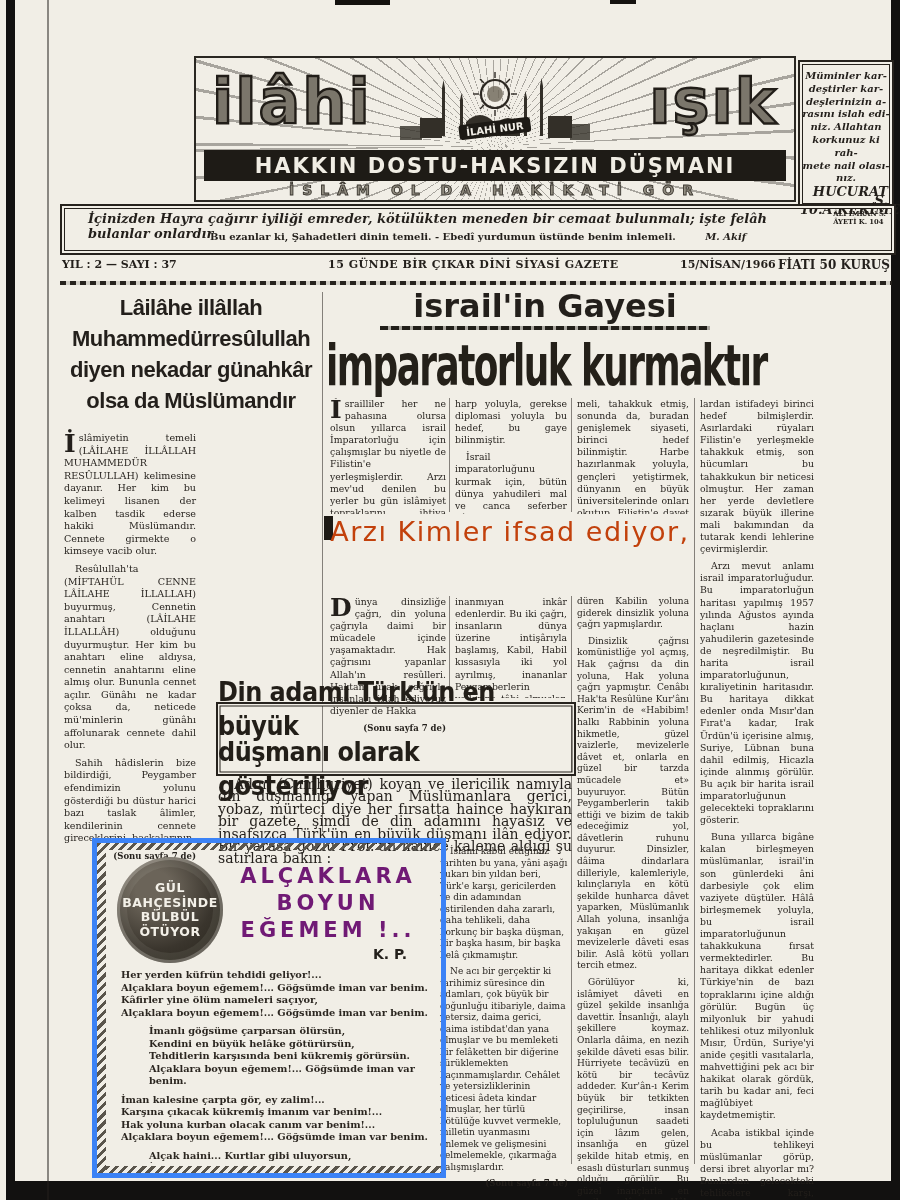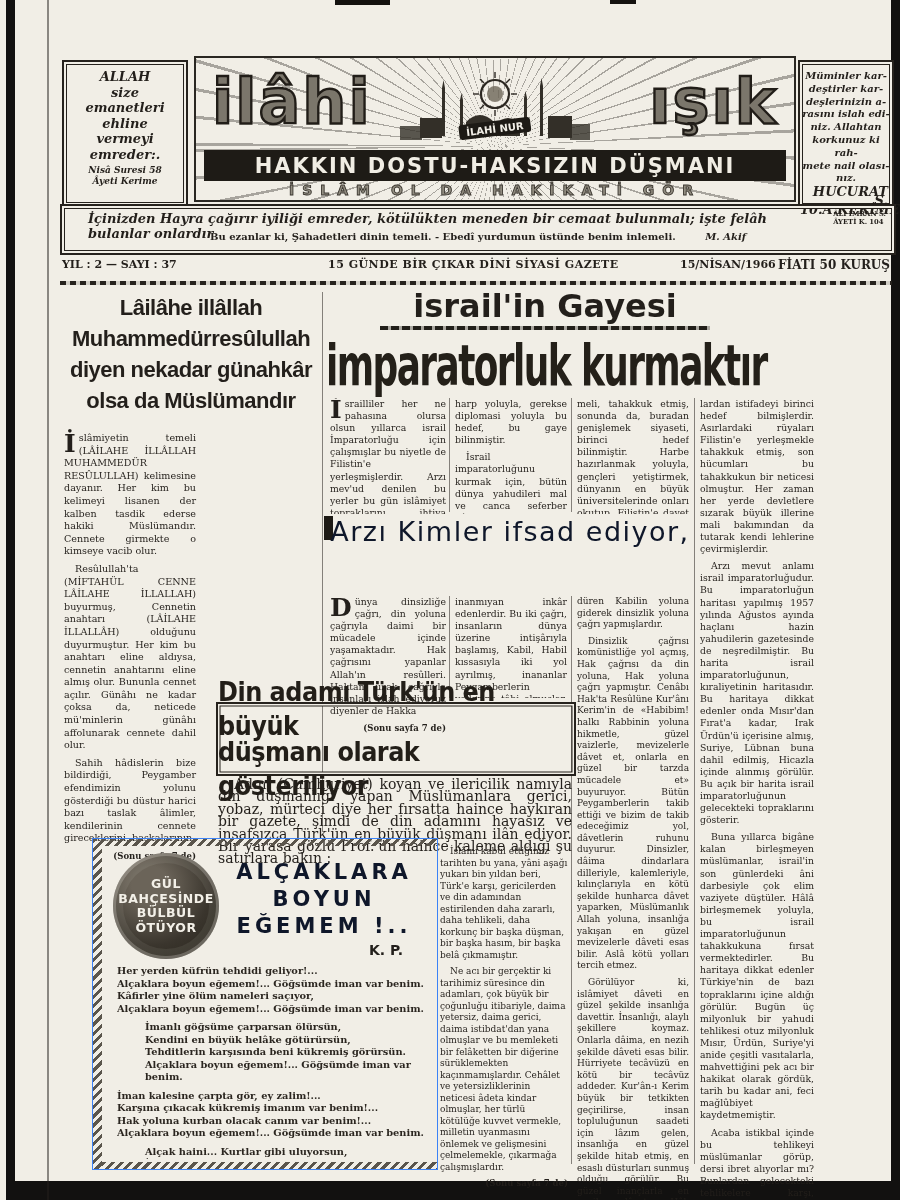--- a/index.html
+++ b/index.html
@@ -100,82 +100,72 @@
     transform:scale(.78,1.22); transform-origin:top left; }
   .i-col1 { left:330px; top:398px; width:116px; height:116px; overflow:hidden; }
   .i-col2 { left:455px; top:398px; width:112px; height:116px; overflow:hidden; }
   .i-col3 { left:577px; top:398px; width:112px; height:116px; overflow:hidden; }
   .r-col  { left:700px; top:398px; width:114px; }
 
   
   .arzi-blob { left:324px; top:516px; width:9px; height:24px; background:#1d1a15; }
   .arzi-h { left:330px; top:514px; width:360px; text-align:center;
     font-family:"DejaVu Sans","Liberation Sans",sans-serif;
-    font-size:27px; line-height:36px; letter-spacing:1.5px; color:#0f172a; }
+    font-size:27px; line-height:36px; letter-spacing:1.5px; color:#c2410c; }
   .a-col1 { left:330px; top:596px; width:116px; }
   .a-col2 { left:455px; top:596px; width:112px; height:102px; overflow:hidden; }
   .a-col3 { left:577px; top:596px; width:112px; font-size:9px; line-height:11.6px; }
 
   
   .din-box { left:216px; top:702px; width:356px; height:70px; border:2px solid #26221d;
     box-shadow: inset 0 0 0 1.5px #f1eee6, inset 0 0 0 2.5px #26221d;
     display:flex; flex-direction:column; align-items:center; justify-content:center; }
   .din-line { font-family:"DejaVu Sans","Liberation Sans",sans-serif; font-weight:bold;
     font-size:24px; line-height:30px; letter-spacing:-.5px; transform:scaleY(1.12); color:#221e18; }
   .din-intro { left:218px; top:778px; width:354px; font-size:14px; line-height:12.4px; text-align:justify; text-indent:16px; }
   .din-quote { left:440px; top:846px; width:128px; font-size:9px; line-height:11.5px; }
   .din-quote p { margin:0 0 5px; text-indent:10px; }
 
   
-  .poem-box { left:92px; top:838px; width:344px; height:330px; border:1px solid #3b82f6; }
+  .poem-box { left:92px; top:838px; width:344px; height:330px; border:5px solid #3b82f6; }
   .hatch { position:absolute; background:repeating-linear-gradient(135deg,#5a554c 0 3px, transparent 3px 6.5px); }
   .hatch-l { left:0; top:0; bottom:0; width:9px; }
   .hatch-t { left:9px; right:0; top:0; height:7px; }
   .hatch-b { left:9px; right:0; bottom:0; height:7px; }
   .poem-head { position:absolute; left:20px; top:14px; right:8px; height:106px; display:flex; }
   .poem-ornament {
     width:106px; height:106px; border-radius:50%;
     background:radial-gradient(circle at 35% 30%, #6b6459 0 18%, #3a352d 60%, #262219 100%);
     box-shadow: inset 0 0 0 3px rgba(240,237,228,.25), inset 0 0 0 10px rgba(240,237,228,.08);
     color:#f3f0e8; display:flex; align-items:center; justify-content:center; text-align:center;
     font-family:"DejaVu Sans","Liberation Sans",sans-serif; font-weight:bold;
     font-size:12.5px; line-height:14.5px; letter-spacing:.5px;
   }
   .poem-titleblock { flex:1; text-align:center; padding-top:6px; }
   .poem-title { font-family:"DejaVu Sans","Liberation Sans",sans-serif; font-weight:bold;
-    font-size:21px; line-height:27px; letter-spacing:4px; color:#0f172a; }
+    font-size:21px; line-height:27px; letter-spacing:4px; color:#701a75; }
   .poem-author { text-align:right; padding-right:26px; font-weight:bold; font-size:14px; margin-top:2px;
     font-family:"DejaVu Sans","Liberation Sans",sans-serif; }
   .poem-body { position:absolute; left:24px; right:8px; top:126px; bottom:10px; overflow:hidden;
     font-size:9.8px; line-height:12.5px; font-weight:bold; color:#2b2620; }
   .stanza { margin-bottom:6px; }
   .stanza.indent { padding-left:28px; }
 </style>
 </head>
 <body>
 
 <div class="page">
 
   <div class="abs edge edge-left"></div>
   <div class="abs edge edge-right"></div>
   <div class="abs edge edge-bottom"></div>
   <div class="abs margin-rule"></div>
   <div class="abs scan-mark1"></div>
   <div class="abs scan-mark2"></div>
 
-  <div class="abs vbox vbox-left">
-    <div class="pre">ALLAH
-size
-emanetleri
-ehline
-vermeyi
-emreder:.</div>
-    <div class="vbox-ref pre">Nisâ Suresi 58
-Âyeti Kerime</div>
-  </div>
 
   <div class="abs masthead sans">
     <div class="rays"></div>
     <div class="title-row">
       <span class="title-word">ilâhi</span>
       <span class="title-word">ışık</span>
     </div>
     <svg class="mast-graphic" width="190" height="92" viewBox="0 0 190 92">
       <circle cx="95" cy="34" r="14" fill="none" stroke="#2b2721" stroke-width="2.2"></circle>
       <circle cx="95" cy="34" r="8" fill="#6d6557" opacity=".8"></circle>

